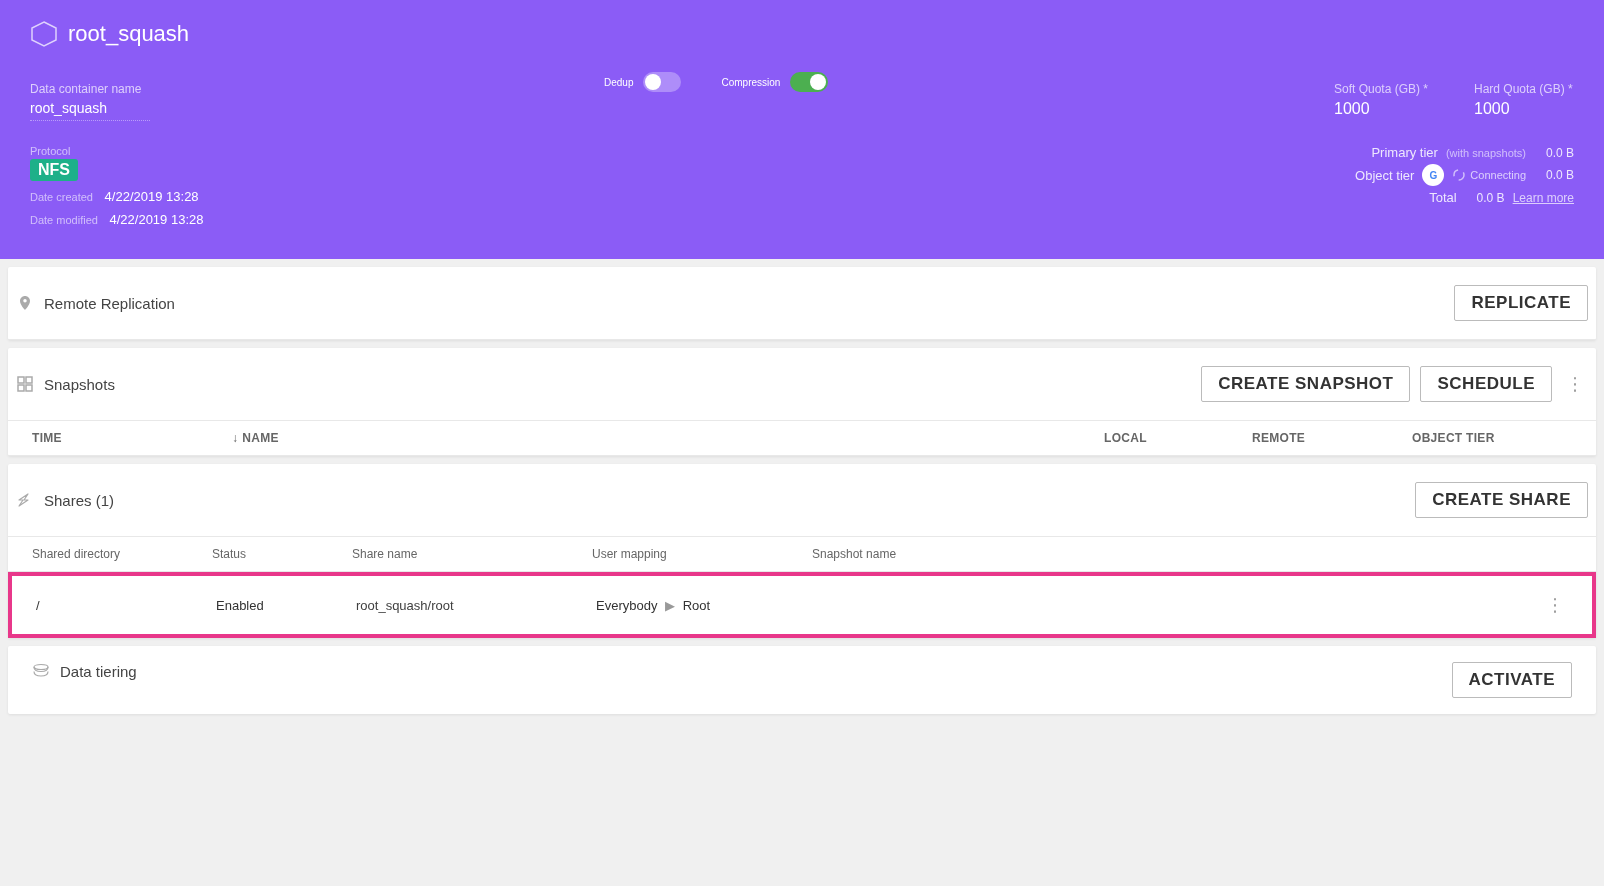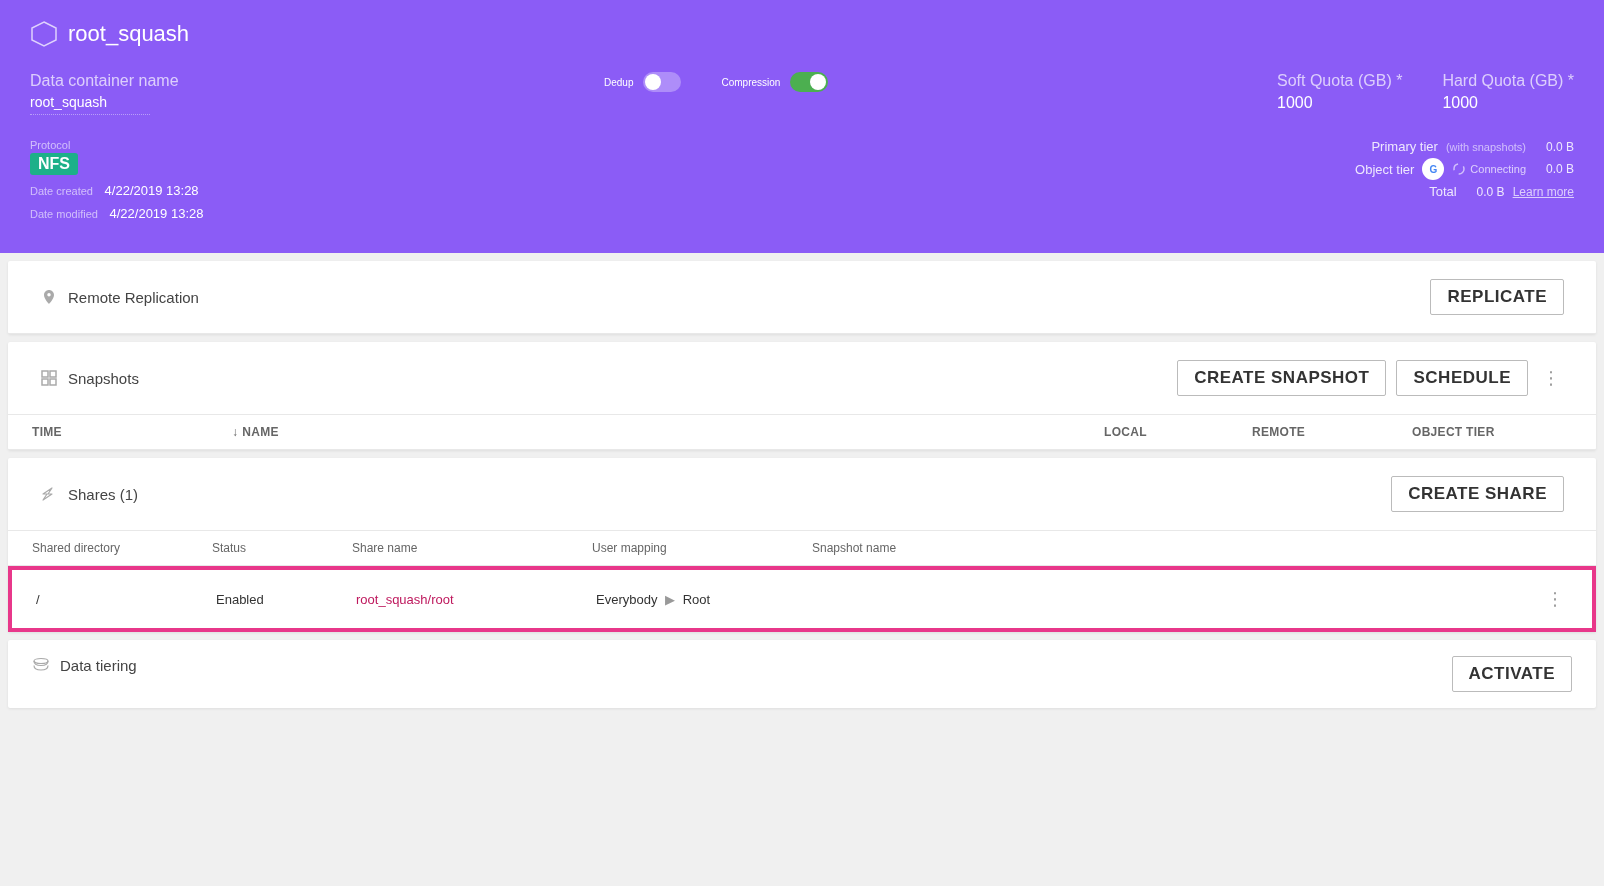--- a/index.html
+++ b/index.html
@@ -18,21 +18,21 @@
       font-size: 22px; font-weight: 500; margin-bottom: 24px;
     }
     .header-title svg { opacity: 0.9; }
     .header-fields {
       display: flex; align-items: flex-start; gap: 0;
     }
     .header-field-group { flex: 1; }
     .header-center { flex: 2; display: flex; align-items: center; justify-content: center; gap: 40px; }
     .header-right { flex: 1.5; display: flex; gap: 40px; justify-content: flex-end; }
 
-    .field-label { font-size: 16px; color: rgba(255,255,255,0.7); margin-bottom: 4px; }
+    .field-label { font-size: 12px; color: rgba(255,255,255,0.7); margin-bottom: 4px; margin-top: 10px; }
     .field-value { font-size: 14px; color: #fff; padding-bottom: 4px; border-bottom: 1px dotted rgba(255,255,255,0.4); display: inline-block; min-width: 120px; }
 
     .toggle-group { display: flex; align-items: center; gap: 10px; font-size: 10px; color: #fff; }
     .toggle {
       width: 38px; height: 20px; border-radius: 10px; position: relative; cursor: pointer;
     }
     .toggle.off { background: rgba(255,255,255,0.3); }
     .toggle.on { background: #4caf50; }
     .toggle::after {
       content: ''; position: absolute; top: 2px; width: 16px; height: 16px;
@@ -72,21 +72,21 @@
     .learn-more { color: rgba(255,255,255,0.7); text-decoration: underline; font-size: 12px; cursor: pointer; }
 
     
     .section-card {
       background: #fff; margin: 8px 8px; border-radius: 2px;
       box-shadow: 0 1px 3px rgba(0,0,0,0.08);
     }
 
     .section-header {
       display: flex; align-items: center; justify-content: space-between;
-      padding: 18px 32px; border-bottom: 1px solid #e8e8e8;
+      padding: 18px 8px; border-bottom: 1px solid #e8e8e8;
     }
     .section-header-left { display: flex; align-items: center; gap: 10px; font-size: 15px; color: #444; }
     .section-header-right { display: flex; gap: 10px; align-items: center; }
 
     .btn {
       border: 1px solid #bbb; background: #fff; color: #333;
       padding: 7px 16px; font-size: 17px; font-weight: 600; letter-spacing: 0.5px;
       cursor: pointer; border-radius: 2px; text-transform: uppercase;
     }
 
@@ -120,21 +120,21 @@
     .scol-mapping { width: 220px; }
     .scol-snapshot { flex: 1; }
 
     .share-row {
       display: flex; align-items: center; padding: 14px 24px;
       border: 2px solid #e8378a; margin: 0; background: #fff;
     }
     .share-row-actions { margin-left: auto; }
     .share-row .scol-dir { font-size: 13px; color: #333; }
     .share-row .scol-status { font-size: 13px; color: #333; }
-    .share-row .scol-name { font-size: 13px; color: #be185d; }
+    .share-row .scol-name { font-size: 13px; color: #404040; }
     .share-row .scol-mapping { font-size: 13px; color: #333; }
 
     .arrow-right { color: #999; margin: 0 4px; }
 
     
     .data-tiering-section {
       display: flex; align-items: flex-start; justify-content: space-between;
       padding: 16px 24px;
     }
     .data-tiering-left { display: flex; align-items: center; gap: 10px; font-size: 15px; color: #444; }

